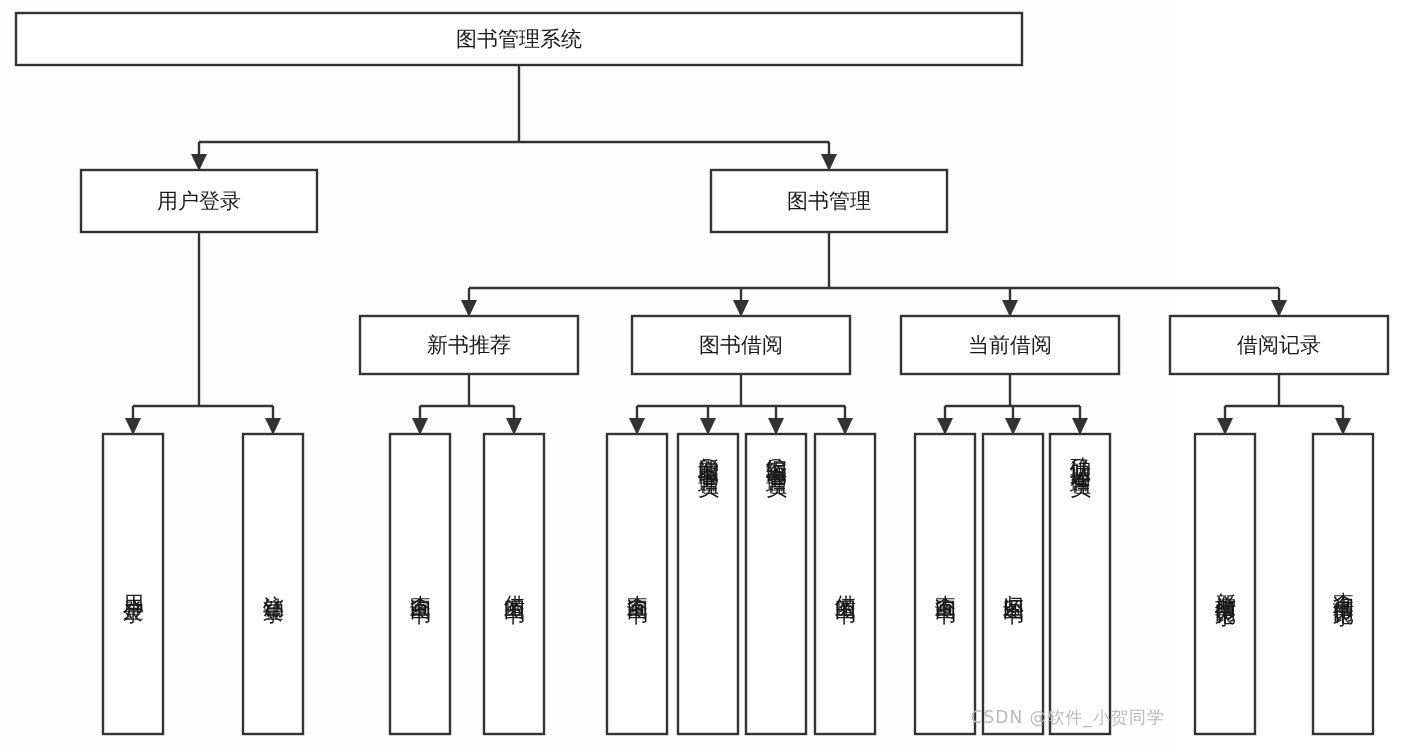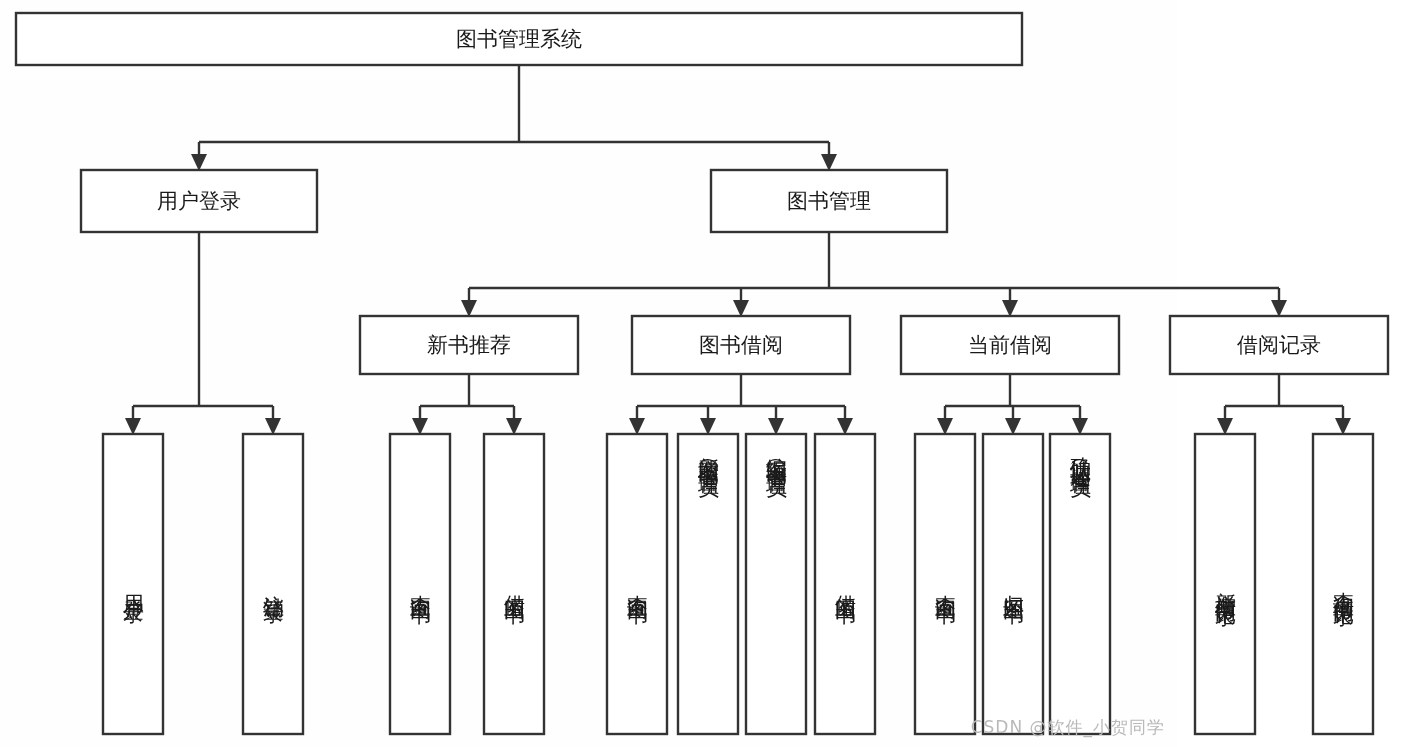--- a/index.html
+++ b/index.html
@@ -64,21 +64,21 @@
     font-family: "DejaVu Sans", "Liberation Sans", sans-serif;
     font-size: 21px;
     line-height: 1.0;
     color: #1a1a1a;
     letter-spacing: 3px;
     white-space: nowrap;
   }
   .watermark {
     position: absolute;
     right: 12px;
-    bottom: 8px;
+    bottom: 18px;
     font-family: "DejaVu Sans", "Liberation Sans", sans-serif;
     font-size: 17px;
     color: #b9b9b9;
     letter-spacing: 1px;
     white-space: nowrap;
   }
 </style>
 </head>
 <body>
 

